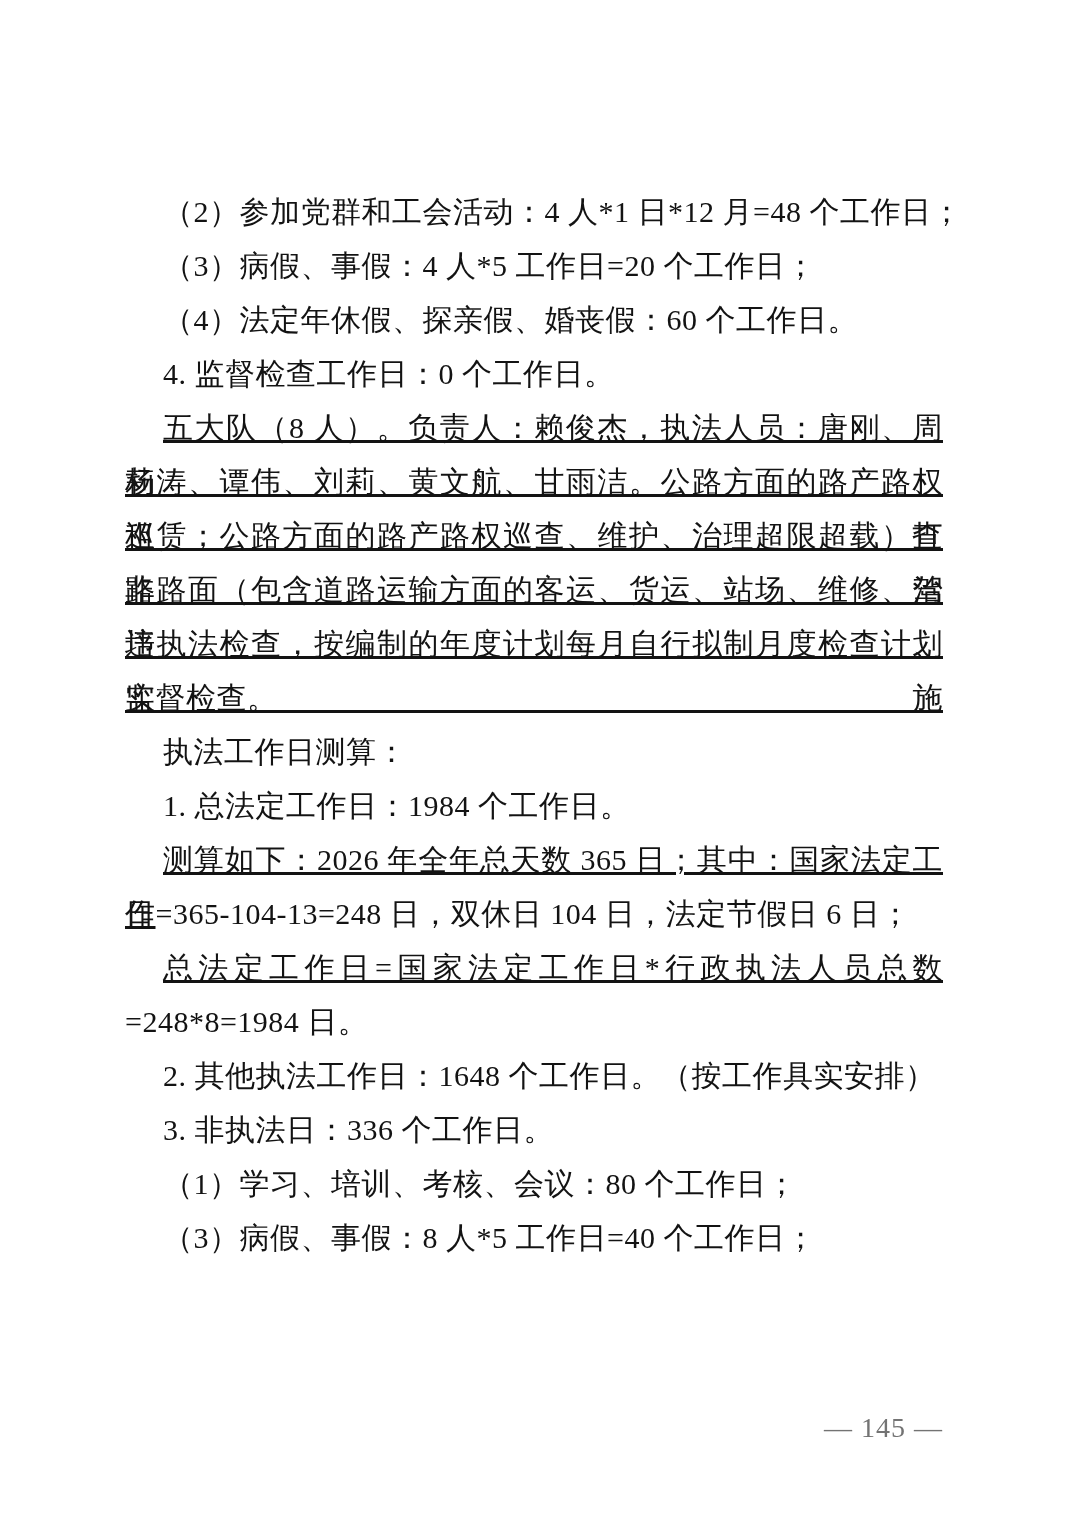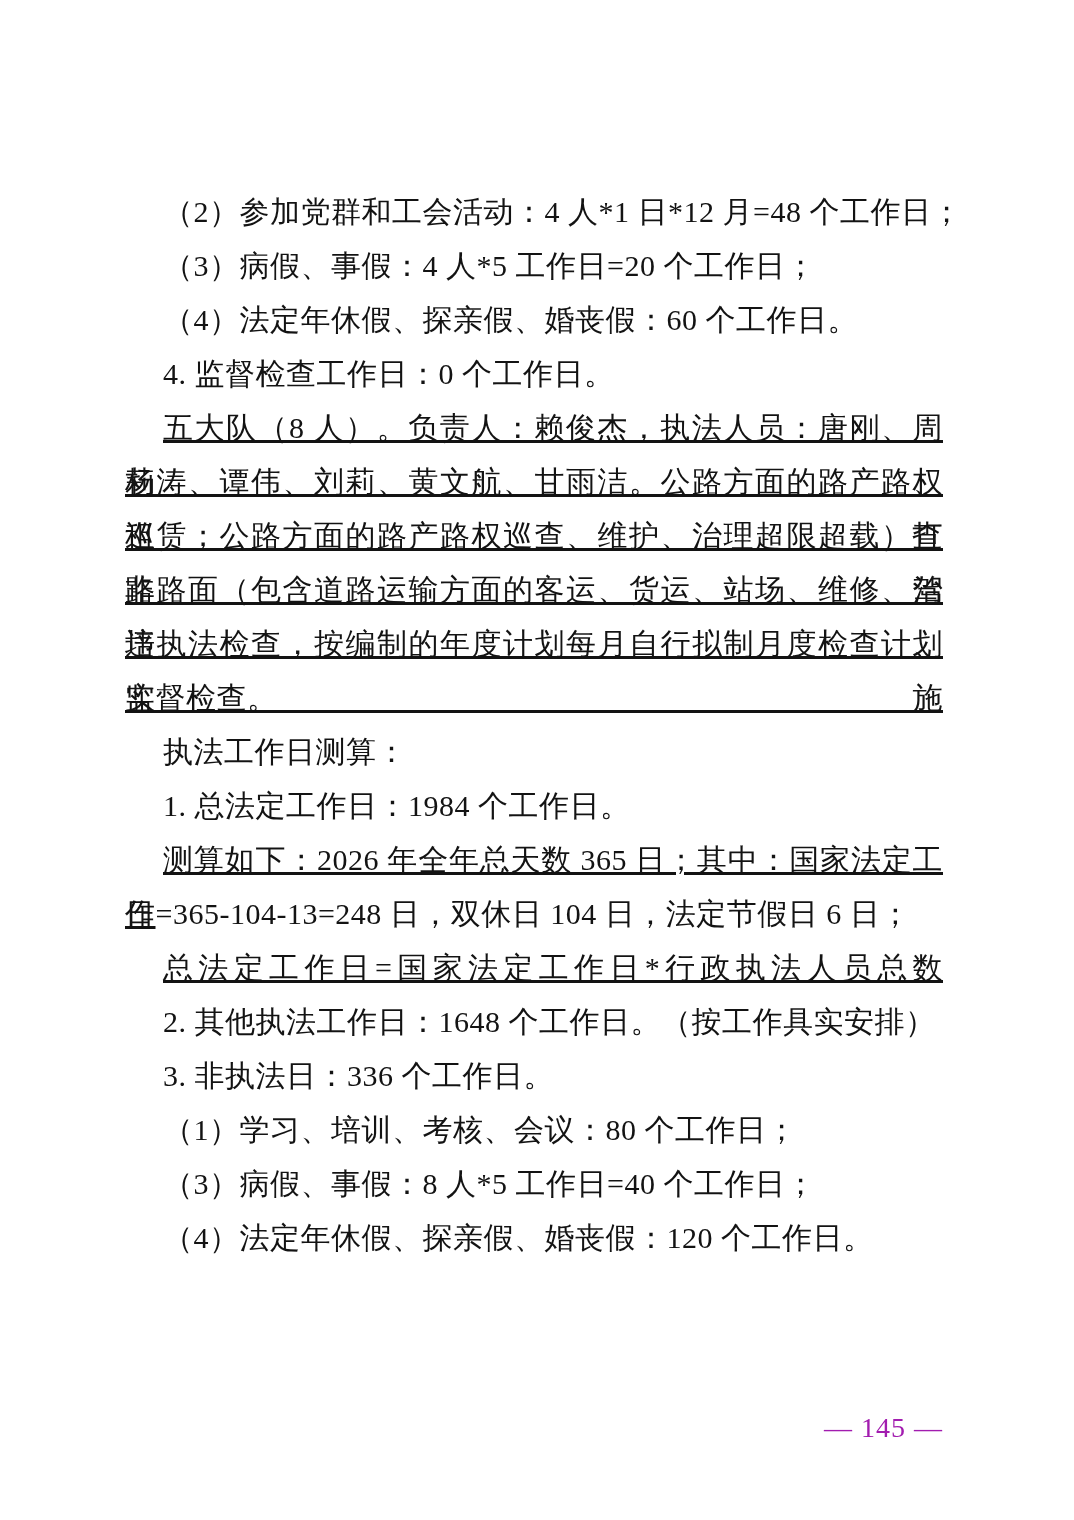--- a/index.html
+++ b/index.html
@@ -46,21 +46,21 @@
     text-align-last: justify;
     text-justify: inter-character;
     text-decoration: underline;
   }
   .footer {
     position: absolute;
     top: 1408px;
     right: 131px;
     font-size: 28px;
     line-height: 40px;
-    color: #a21caf;
+    color: #737373;
     letter-spacing: 1px;
   }
 </style>
 </head>
 <body>
 
 <div class="page">
   <div class="content">
     <div class="line ind">（2）参加党群和工会活动：4 人*1 日*12 月=48 个工作日；</div>
     <div class="line ind">（3）病假、事假：4 人*5 工作日=20 个工作日；</div>
@@ -70,21 +70,21 @@
     <div class="line full">杨涛、谭伟、刘莉、黄文航、甘雨洁。公路方面的路产路权巡查</div>
     <div class="line full">租赁；公路方面的路产路权巡查、维护、治理超限超载）打非治</div>
     <div class="line full">路路面（包含道路运输方面的客运、货运、站场、维修、驾培、</div>
     <div class="line full">违执法检查，按编制的年度计划每月自行拟制月度检查计划实施</div>
     <div class="line">监督检查。</div>
     <div class="line ind">执法工作日测算：</div>
     <div class="line ind">1. 总法定工作日：1984 个工作日。</div>
     <div class="line ind full">测算如下：2026 年全年总天数 365 日；其中：国家法定工作</div>
     <div class="line">日=365-104-13=248 日，双休日 104 日，法定节假日 6 日；</div>
     <div class="line ind full">总法定工作日=国家法定工作日*行政执法人员总数</div>
+    <div class="line">=248*8=1984 日。</div>
     <div class="line ind">2. 其他执法工作日：1648 个工作日。（按工作具实安排）</div>
     <div class="line ind">3. 非执法日：336 个工作日。</div>
     <div class="line ind">（1）学习、培训、考核、会议：80 个工作日；</div>
     <div class="line ind">（3）病假、事假：8 人*5 工作日=40 个工作日；</div>
-    <div class="line ind">（4）法定年休假、探亲假、婚丧假：120 个工作日。</div>
   </div>
 
   <div class="footer">— 145 —</div>
 </div>
 
 </body></html>

